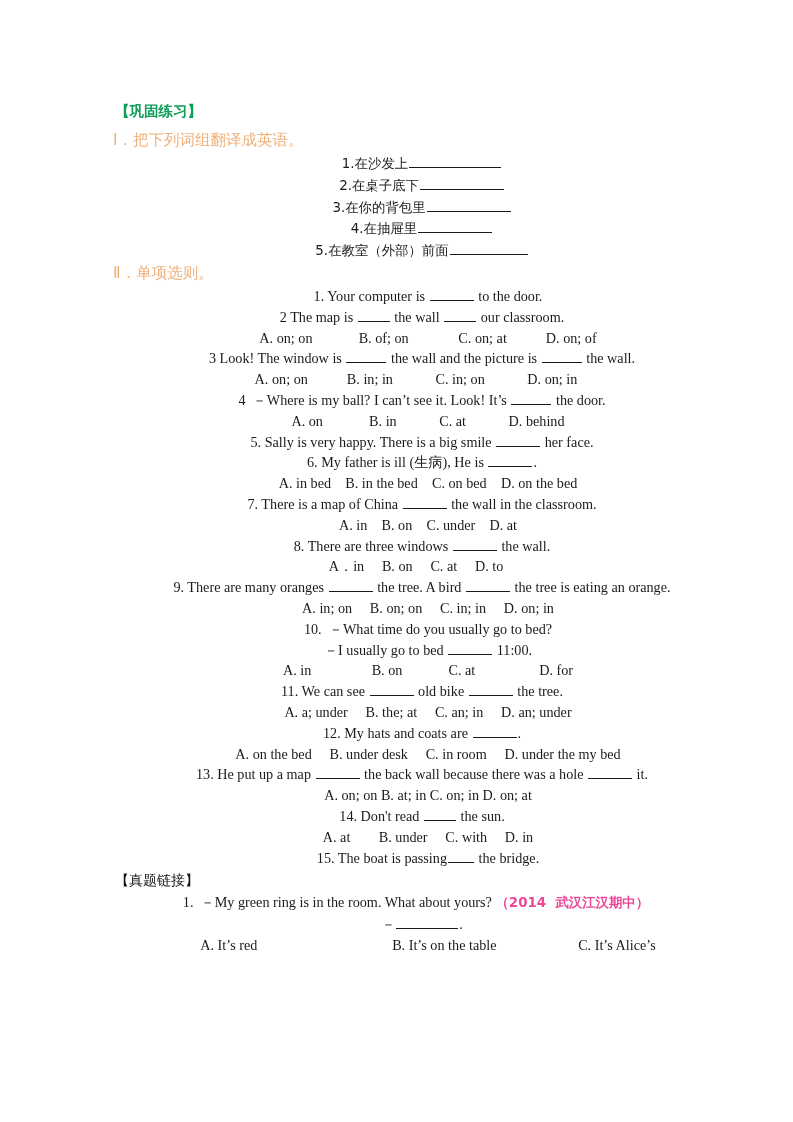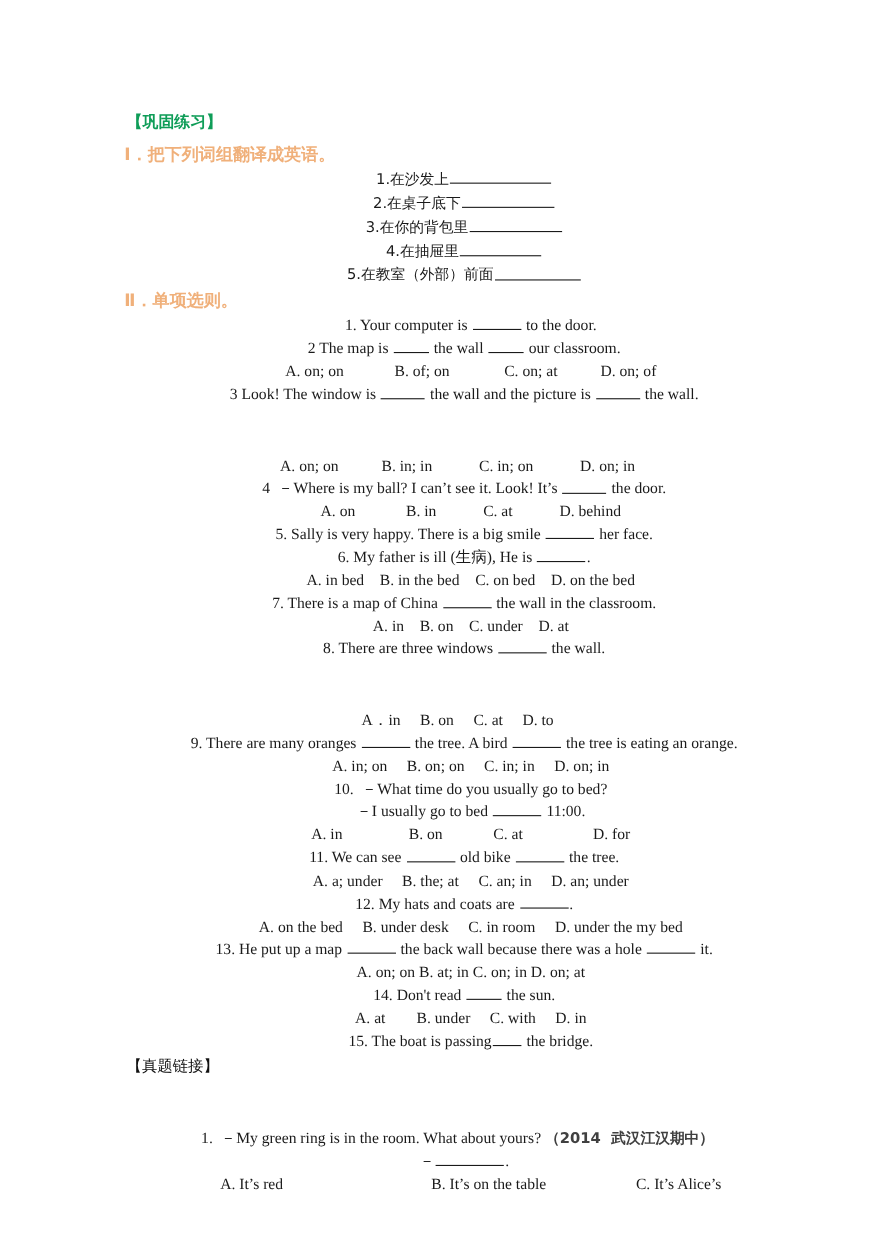--- a/index.html
+++ b/index.html
@@ -35,21 +35,21 @@
     color: #0f9d58;
     font-weight: bold;
     font-size: 14.5px;
     line-height: 21px;
     letter-spacing: 0px;
     margin: 0 0 7px 2px;
     font-family: "DejaVu Sans", "Liberation Sans", sans-serif;
   }
   .h-orange {
     color: #f0b07a;
-    font-weight: bold;
+    font-weight: normal;
     font-size: 15.5px;
     line-height: 22px;
     margin: 0 0 2px 0;
     font-family: "DejaVu Sans", "Liberation Sans", sans-serif;
   }
   .h-black {
     color: #111111;
     font-weight: normal;
     font-size: 14px;
     line-height: 21px;
@@ -60,37 +60,37 @@
   
   .line {
     font-size: 14.2px;
     line-height: 20.8px;
     white-space: pre-wrap;
     margin: 0;
     text-align: center;
   }
   .ind1 { padding-left: 18px; }
   .ind2 { padding-left: 30px; }
-  .ind0 { padding-left: 6px; margin-top: 44px; }
+  .ind0 { padding-left: 6px; }
 
   .cn {
     font-family: "DejaVu Sans", "Liberation Sans", sans-serif;
     font-size: 13.4px;
   }
 
   .blank {
     display: inline-block;
     border-bottom: 1px solid #1a1a1a;
     vertical-align: baseline;
     height: 0.92em;
     margin: 0 1px;
   }
 
   .magenta {
-    color: #404040;
+    color: #ec4899;
     font-weight: bold;
     font-family: "DejaVu Sans", "Liberation Sans", sans-serif;
     font-size: 13.4px;
   }
 
   .opts { white-space: pre; }
 </style>
 </head>
 <body>
 

